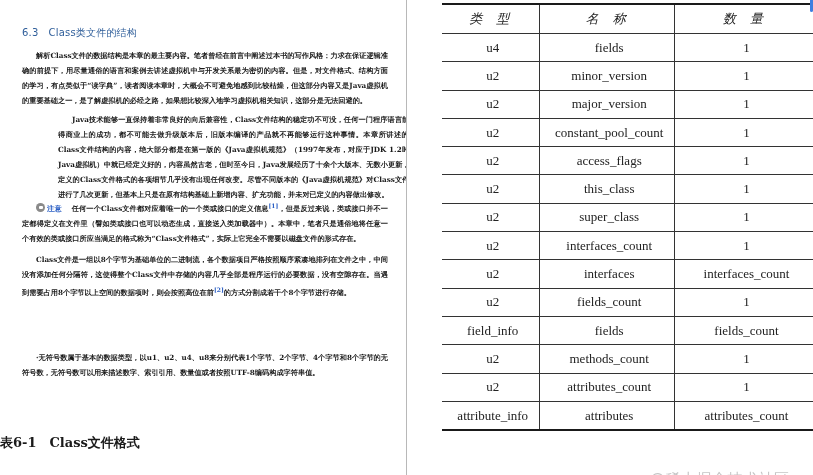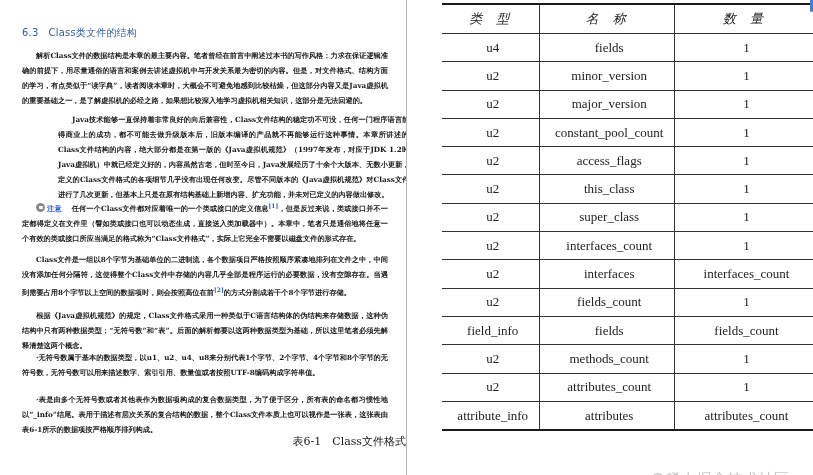--- a/index.html
+++ b/index.html
@@ -7,21 +7,21 @@
   .left-page { position:absolute; left:0; top:16px; width:406px; height:475px; background:#fff; }
   .divider { position:absolute; left:406px; top:0; width:1px; height:475px; background:#b8b8b8; }
   .section-title { position:absolute; left:22px; top:10px; font-family:"DejaVu Sans","Liberation Sans",sans-serif; font-size:10px; color:#2f5e9a; letter-spacing:0.2px; }
   .section-title .num { margin-right:10px; }
   .para { position:absolute; left:22px; width:366px; font-size:7.2px; line-height:15px; color:#1a1a1a; text-align:justify; font-weight:bold; margin:0; }
   .para .indent { display:inline-block; width:14px; }
   .sup { color:#2b5fc4; font-size:6px; vertical-align:super; }
   .note-icon { display:inline-block; width:9px; height:9px; border-radius:50%; background:#8a8a8a; vertical-align:-1px; margin-right:2px; position:relative; }
   .note-icon:after { content:""; position:absolute; left:3px; top:3px; width:4px; height:3px; background:#fff; border-radius:1px; }
   .note-label { color:#2b5fc4; margin-right:10px; }
-  .caption { position:absolute; left:0; width:406px; top:418px; text-align:right; font-size:11px; color:#1a1a1a; font-weight:normal; }
+  .caption { position:absolute; left:0; width:406px; top:418px; text-align:left; font-size:13px; color:#1a1a1a; font-weight:bold; }
 
   .right-page { position:absolute; left:407px; top:0; width:406px; height:475px; background:#fff; }
   table.class-format { position:absolute; left:442px; top:3px; border-collapse:collapse; font-family:"Liberation Serif","DejaVu Serif",serif; font-size:13px; color:#222; }
   table.class-format th, table.class-format td { height:27.3px; padding:0 0 0 5px; text-align:center; vertical-align:middle; white-space:nowrap; }
   table.class-format thead tr { border-top:2.5px solid #1a1a1a; border-bottom:1.5px solid #333; }
   table.class-format th { font-weight:normal; letter-spacing:14px; height:28px; padding-left:12px;font-style:italic; }
   table.class-format tbody tr { border-bottom:1.5px solid #333; }
   table.class-format tbody tr:last-child { border-bottom:2.5px solid #1a1a1a; }
   .c1 { width:88px; border-right:1.3px solid #333; }
   .c2 { width:126px; border-right:1.3px solid #333; }
@@ -38,25 +38,23 @@
   </div>
 
   <p class="para" style="top:32px;"><span class="indent"></span><span>解析Class文件的数据结构是本章的最主要内容。笔者曾经在前言中阐述过本书的写作风格：力求在保证逻辑准确的前提下，用尽量通俗的语言和案例去讲述虚拟机中与开发关系最为密切的内容。但是，对文件格式、结构方面的学习，有点类似于“读字典”，读者阅读本章时，大概会不可避免地感到比较枯燥，但这部分内容又是Java虚拟机的重要基础之一，是了解虚拟机的必经之路，如果想比较深入地学习虚拟机相关知识，这部分是无法回避的。</span></p>
 
   <p class="para" style="top:96px;margin-left:36px;"><span class="indent"></span><span>Java技术能够一直保持着非常良好的向后兼容性，Class文件结构的稳定功不可没，任何一门程序语言能够获得商业上的成功，都不可能去做升级版本后，旧版本编译的产品就不再能够运行这种事情。本章所讲述的关于Class文件结构的内容，绝大部分都是在第一版的《Java虚拟机规范》（1997年发布，对应于JDK 1.2时代的Java虚拟机）中就已经定义好的，内容虽然古老，但时至今日，Java发展经历了十余个大版本、无数小更新，那时定义的Class文件格式的各项细节几乎没有出现任何改变。尽管不同版本的《Java虚拟机规范》对Class文件格式进行了几次更新，但基本上只是在原有结构基础上新增内容、扩充功能，并未对已定义的内容做出修改。</span></p>
 
   <p class="para" style="top:182px;"><span class="indent"></span><span class="note-icon"></span><span class="note-label">注意</span><span>任何一个Class文件都对应着唯一的一个类或接口的定义信息</span><span class="sup">[1]</span><span>，但是反过来说，类或接口并不一定都得定义在文件里（譬如类或接口也可以动态生成，直接送入类加载器中）。本章中，笔者只是通俗地将任意一个有效的类或接口所应当满足的格式称为“Class文件格式”，实际上它完全不需要以磁盘文件的形式存在。</span></p>
 
   <p class="para" style="top:236px;"><span class="indent"></span><span>Class文件是一组以8个字节为基础单位的二进制流，各个数据项目严格按照顺序紧凑地排列在文件之中，中间没有添加任何分隔符，这使得整个Class文件中存储的内容几乎全部是程序运行的必要数据，没有空隙存在。当遇到需要占用8个字节以上空间的数据项时，则会按照高位在前</span><span class="sup">[2]</span><span>的方式分割成若干个8个字节进行存储。</span></p>
 
-  <p class="para" style="top:292px;"><span class="indent"></span><span>根据《Java虚拟机规范》的规定，Class文件格式采用一种类似于C语言结构体的伪结构来存储数据，这种伪结构中只有两种数据类型：“无符号数”和“表”。后面的解析都要以这两种数据类型为基础，所以这里笔者必须先解释清楚这两个概念。</span></p>
 
   <p class="para" style="top:334px;"><span class="indent"></span><span>·无符号数属于基本的数据类型，以u1、u2、u4、u8来分别代表1个字节、2个字节、4个字节和8个字节的无符号数，无符号数可以用来描述数字、索引引用、数量值或者按照UTF-8编码构成字符串值。</span></p>
 
-  <p class="para" style="top:376px;"><span class="indent"></span><span>·表是由多个无符号数或者其他表作为数据项构成的复合数据类型，为了便于区分，所有表的命名都习惯性地以“_info”结尾。表用于描述有层次关系的复合结构的数据，整个Class文件本质上也可以视作是一张表，这张表由表6-1所示的数据项按严格顺序排列构成。</span></p>
 
   <div class="caption">表6-1　Class文件格式</div>
 </div>
 
 <div class="divider"></div>
 
 <div class="right-page"></div>
 
 <table class="class-format">
   <thead>

